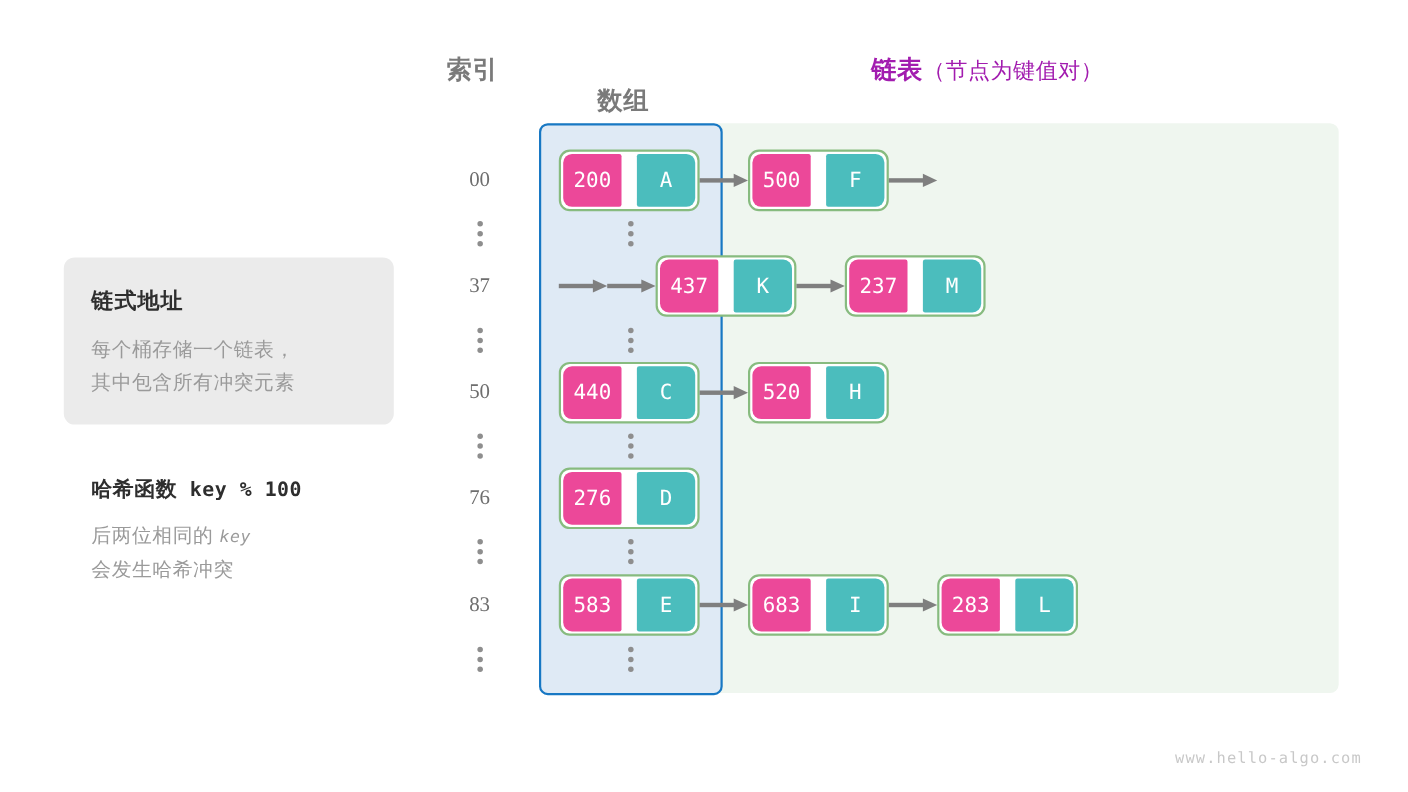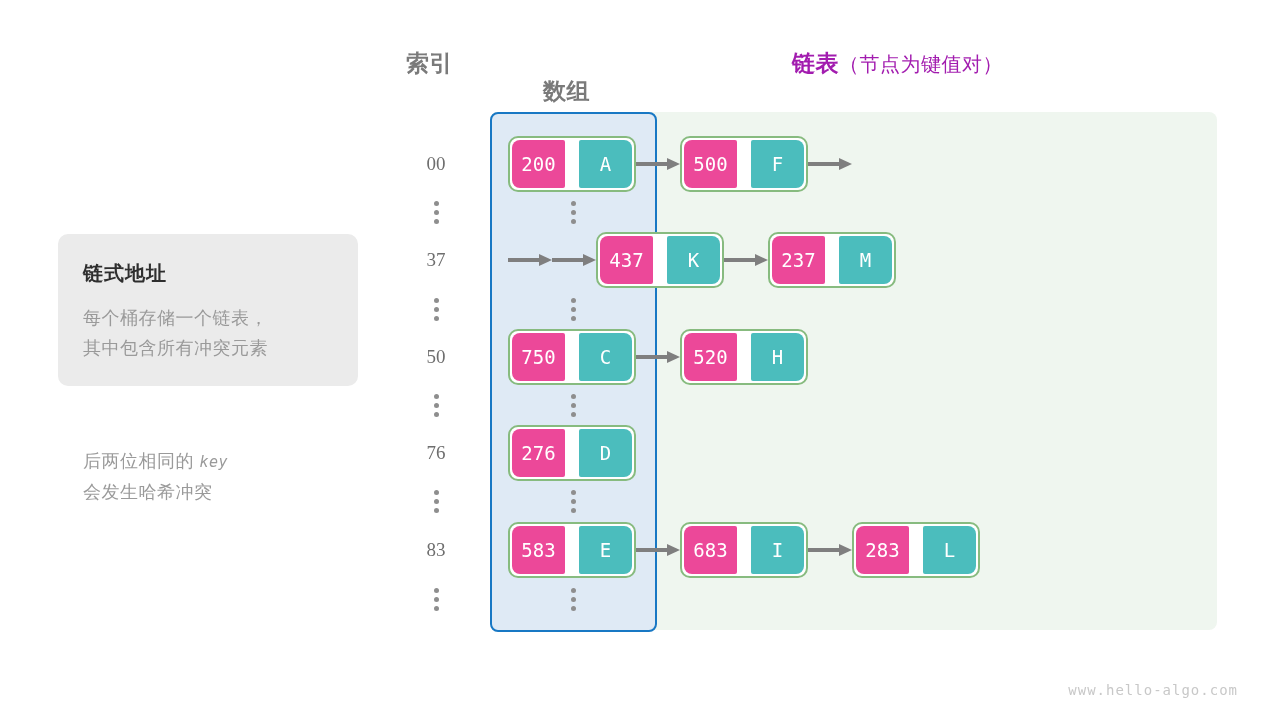--- a/index.html
+++ b/index.html
@@ -263,20 +263,21 @@
   <div class="hdr" id="hdr-list"><span class="list-main">链表</span><span class="list-sub">（节点为键值对）</span></div>
 </div>
 
 <div id="info-card">
   <div id="info-card-title">链式地址</div>
   <div id="info-card-body" style="white-space:pre-line">每个桶存储一个链表，
 其中包含所有冲突元素</div>
 </div>
 
 <div id="hash-note">
+  <div id="hash-note-title"><span>哈希函数</span>&nbsp;&nbsp;<span class="mono">key % 100</span></div>
   <div id="hash-note-body"><span>后两位相同的</span>&nbsp;<span class="mono">key</span><br><span>会发生哈希冲突</span></div>
 </div>
 
 <div id="list-panel"></div>
 <div id="array-panel"></div>
 
 <div id="diagram">
     <div class="row" style="top: 135px;">
       <div class="row-index">00</div>
       <div class="chain">
@@ -320,21 +321,21 @@
         <div class="node">
           <div class="half key">237</div>
           <div class="half val">M</div>
         </div>
       </div>
     </div>
     <div class="row" style="top: 328px;">
       <div class="row-index">50</div>
       <div class="chain">
         <div class="node">
-          <div class="half key">750</div>
+          <div class="half key">440</div>
           <div class="half val">C</div>
         </div>
         <div class="arrow">
           <span class="shaft"></span>
           <span class="head"></span>
         </div>
         <div class="node">
           <div class="half key">520</div>
           <div class="half val">H</div>
         </div>

